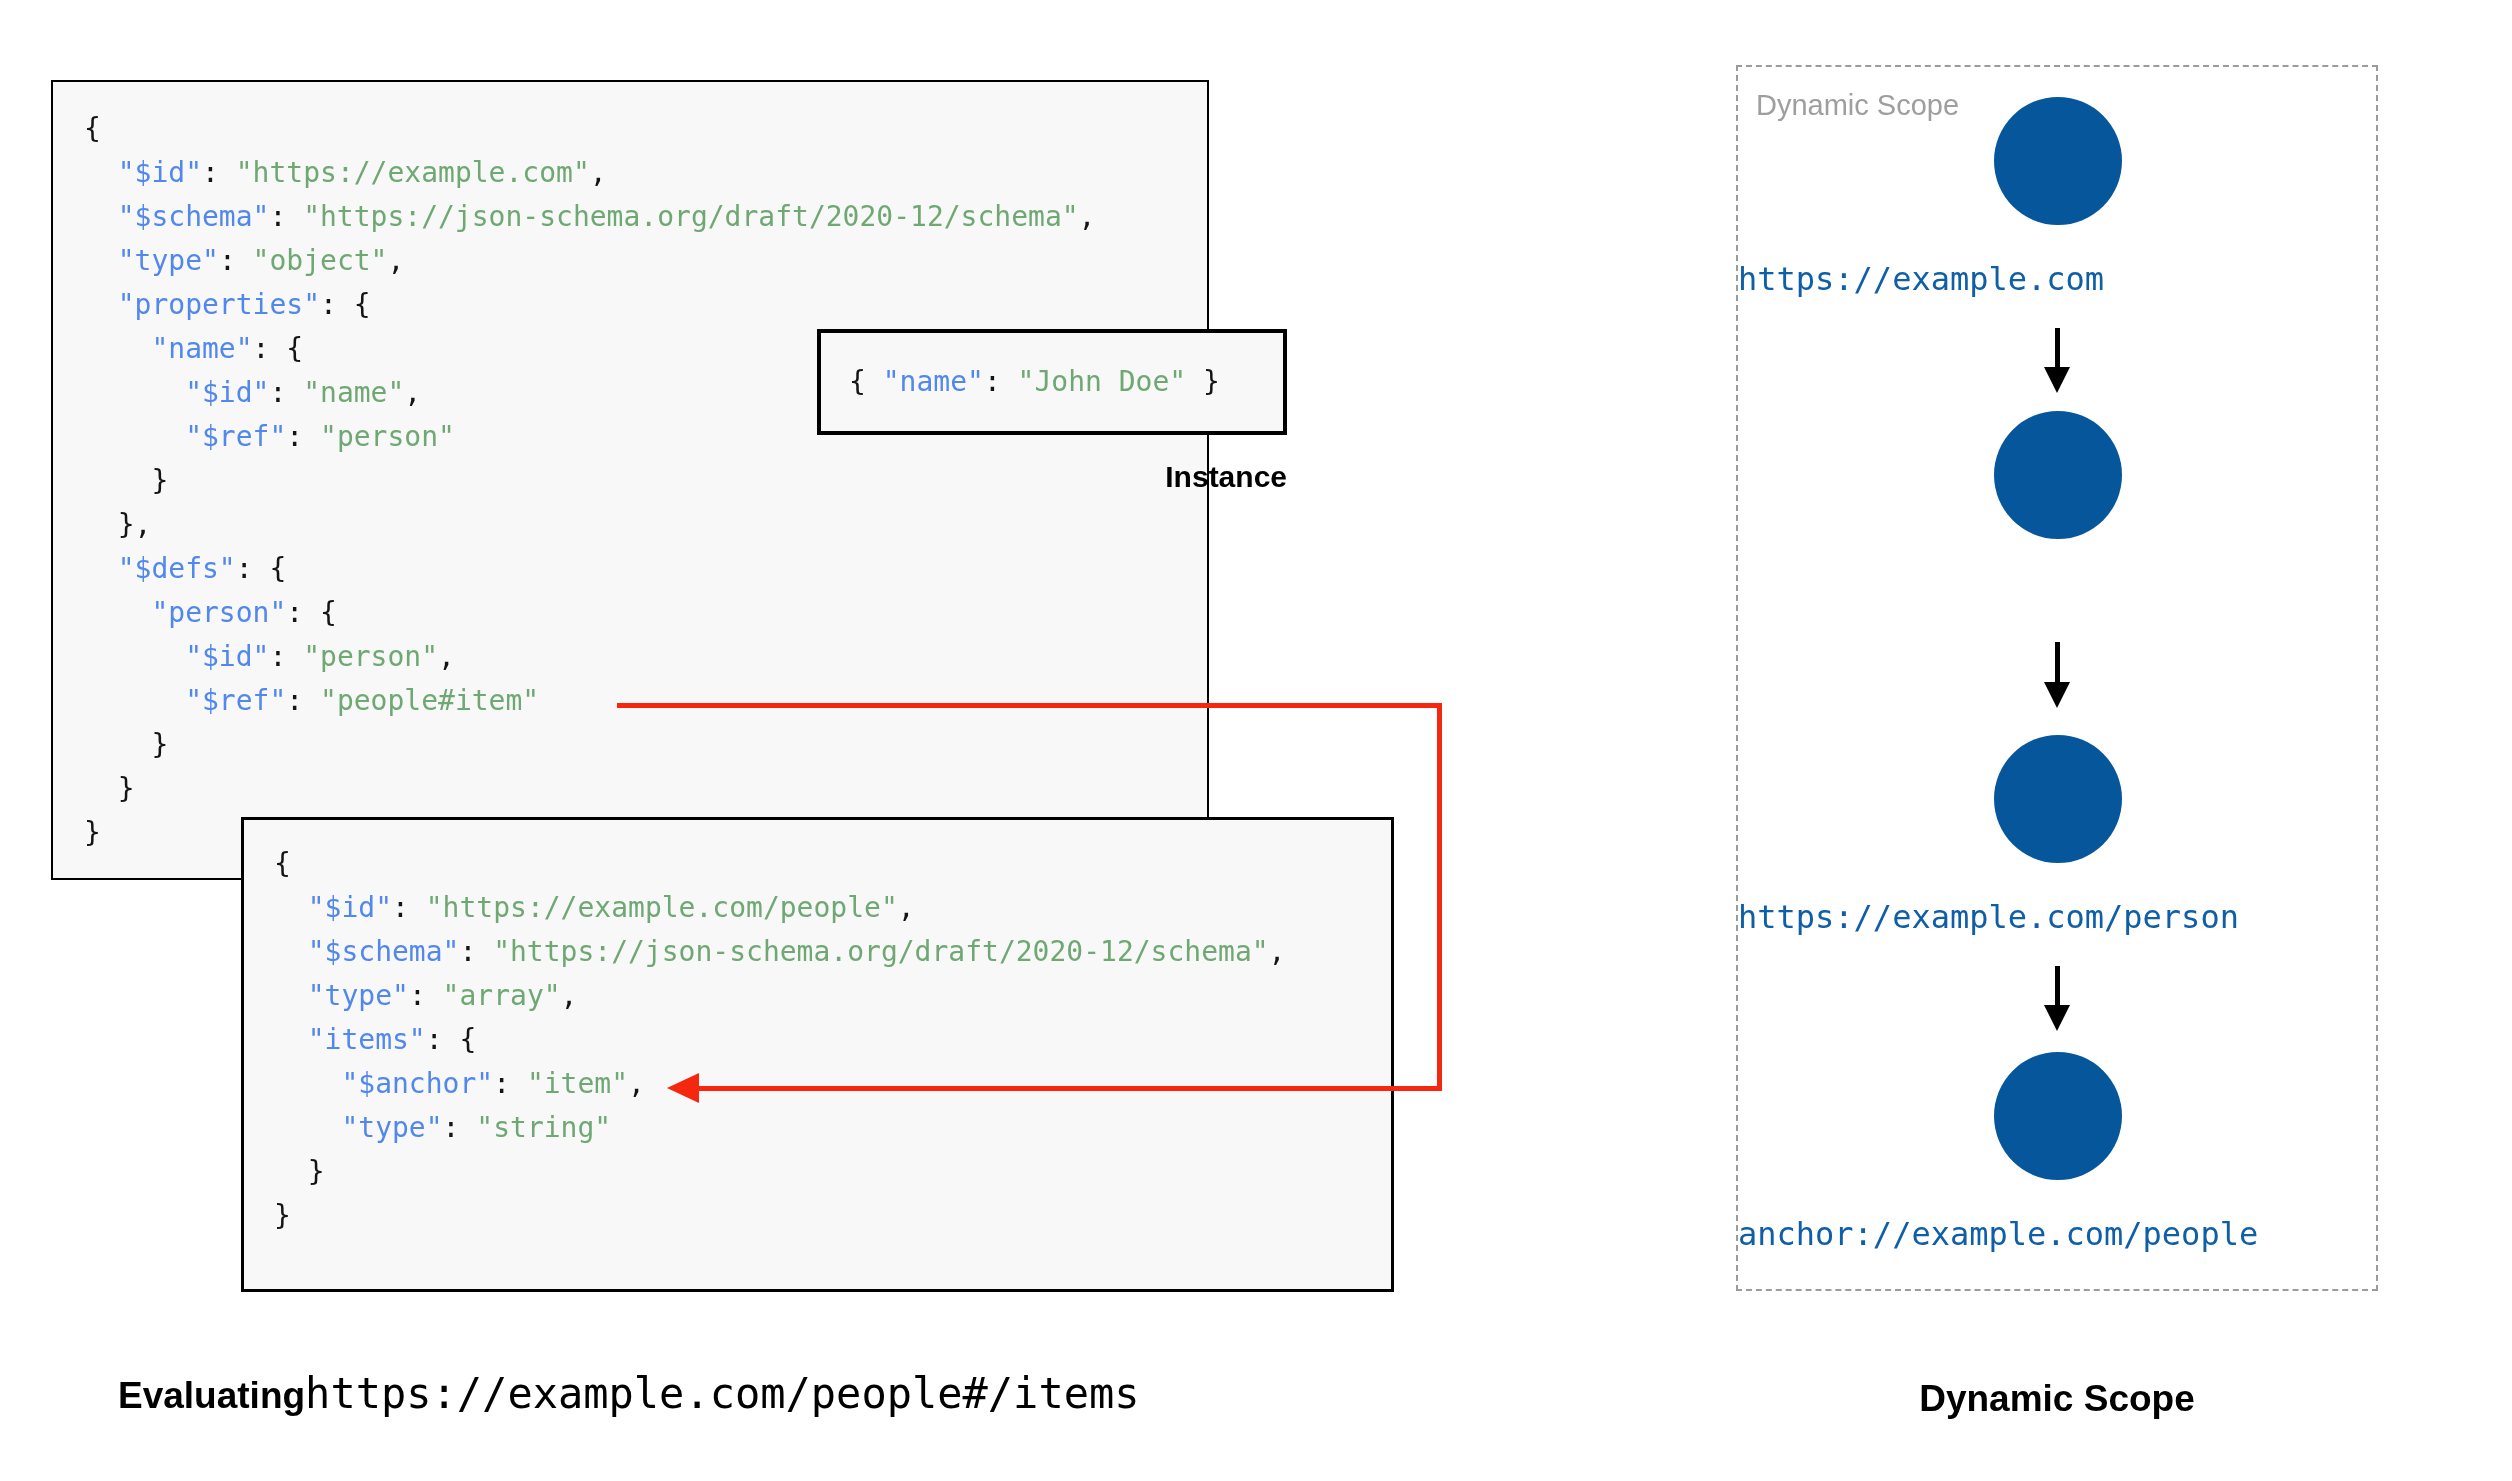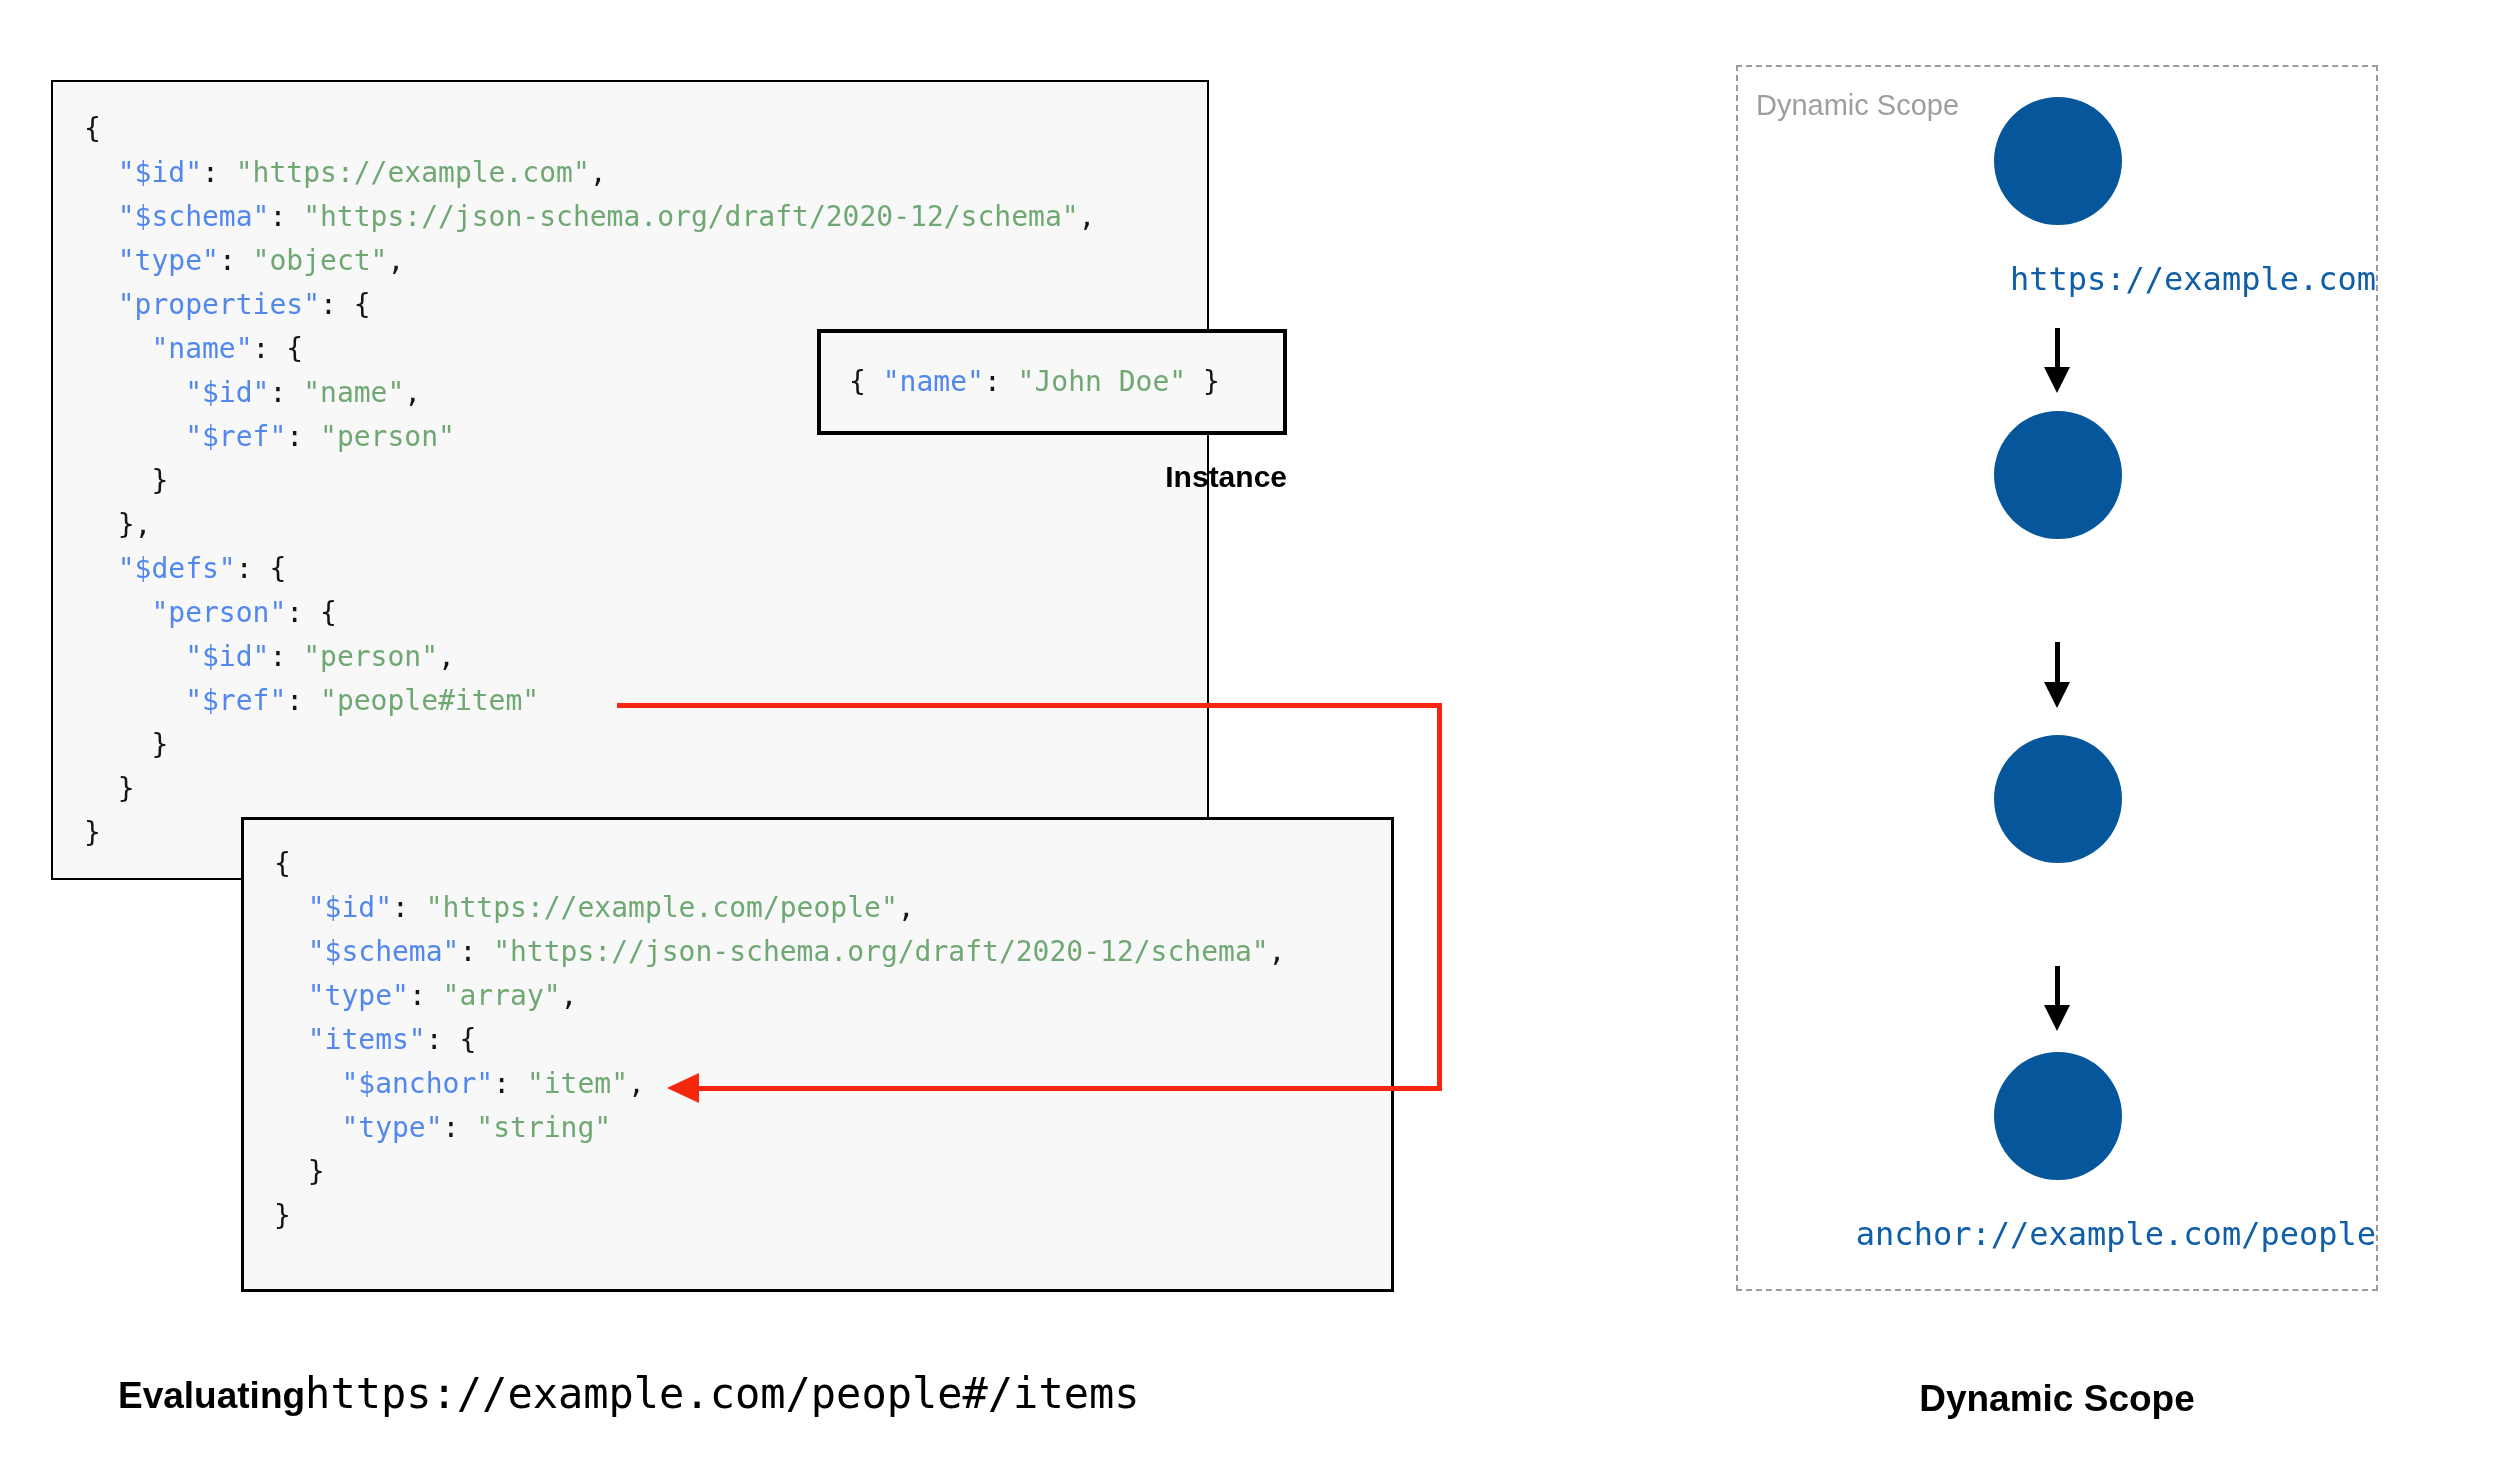--- a/index.html
+++ b/index.html
@@ -32,21 +32,21 @@
                   border-top:15.5px solid transparent;border-bottom:15.5px solid transparent;
                   border-right:32px solid var(--ref-red);}
 
   
   #dynamic-scope-panel{position:absolute;left:1736px;top:65px;width:642px;height:1226px;
                        border:2.1px dashed #9B9B9B;box-sizing:border-box;z-index:1;}
   #panel-title{position:absolute;left:18px;top:22.4px;font:29px/1.15 "Liberation Sans",sans-serif;
                color:var(--muted-gray);}
   .scope-circle{position:absolute;left:256px;width:128px;height:128px;border-radius:50%;
                 background:var(--node-blue);}
-  .scope-label{position:absolute;left:0;width:100%;text-align:right;
+  .scope-label{position:absolute;left:0;width:100%;text-align:left;
                font:32px/37px "DejaVu Sans Mono",monospace;color:var(--uri-blue);white-space:nowrap;}
   .scope-arrow-shaft{position:absolute;left:317px;width:5.3px;height:40px;background:#000;}
   .scope-arrow-head{position:absolute;left:306px;width:0;height:0;
                     border-left:13.4px solid transparent;border-right:13.4px solid transparent;
                     border-top:26px solid #000;}
 
   
   #evaluating-caption{position:absolute;left:118px;top:1369px;display:flex;align-items:baseline;
                       color:#000;white-space:nowrap;}
   .eval-bold{font:bold 37px/1.2 "Liberation Sans",sans-serif;}
@@ -107,20 +107,21 @@
     <div class="scope-circle" style="top:30px"></div>
     <div class="scope-label" style="top:194px">https://example.com</div>
     <div class="scope-arrow-shaft" style="top:261px"></div>
     <div class="scope-arrow-head" style="top:300px"></div>
 
     <div class="scope-circle" style="top:344px"></div>
     <div class="scope-arrow-shaft" style="top:575px"></div>
     <div class="scope-arrow-head" style="top:615px"></div>
 
     <div class="scope-circle" style="top:668px"></div>
+    <div class="scope-label" style="top:832px">https://example.com/person</div>
     <div class="scope-arrow-shaft" style="top:899px"></div>
     <div class="scope-arrow-head" style="top:938px"></div>
 
     <div class="scope-circle" style="top:985px"></div>
     <div class="scope-label" style="top:1149px">anchor://example.com/people</div>
   </div>
 
   <div id="evaluating-caption">
     <span class="eval-bold">Evaluating</span>
     <span class="eval-uri">https://example.com/people#/items</span>

